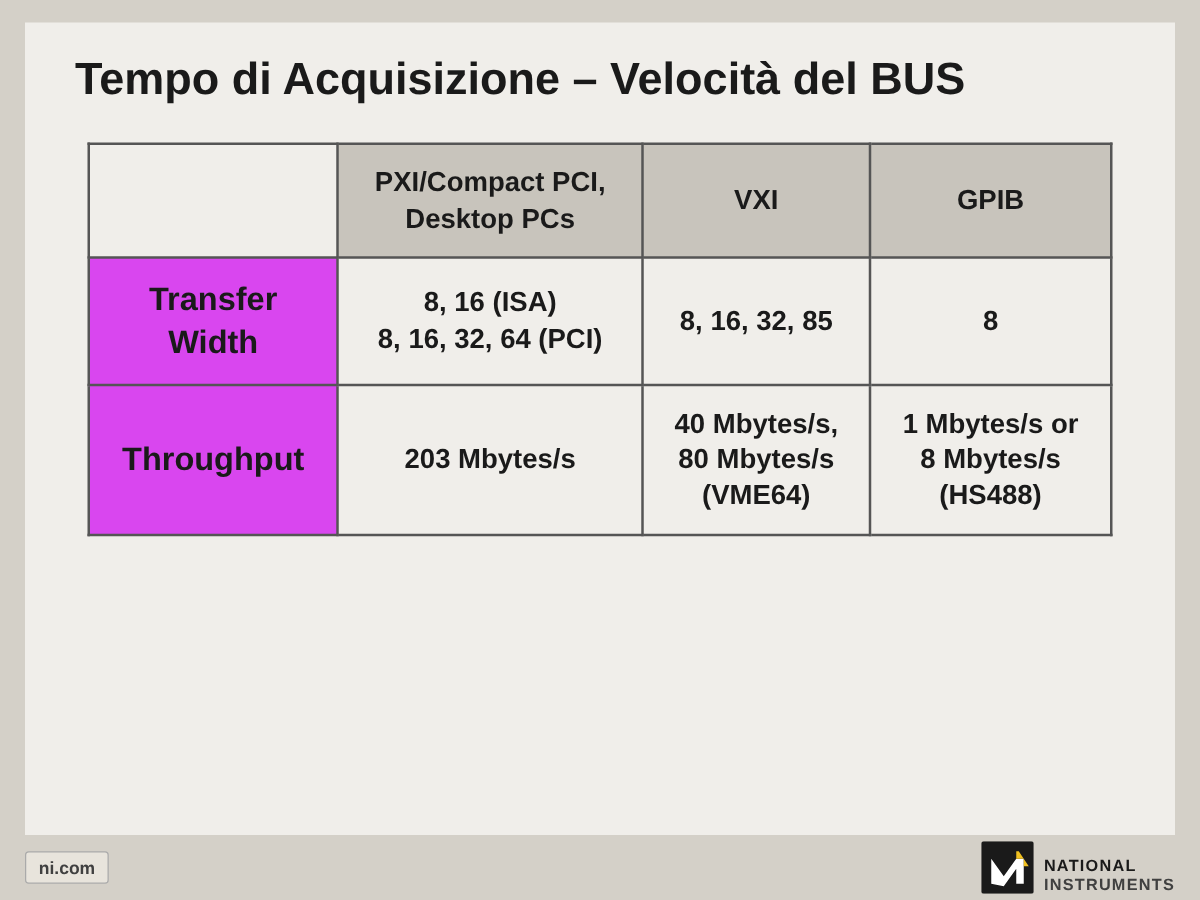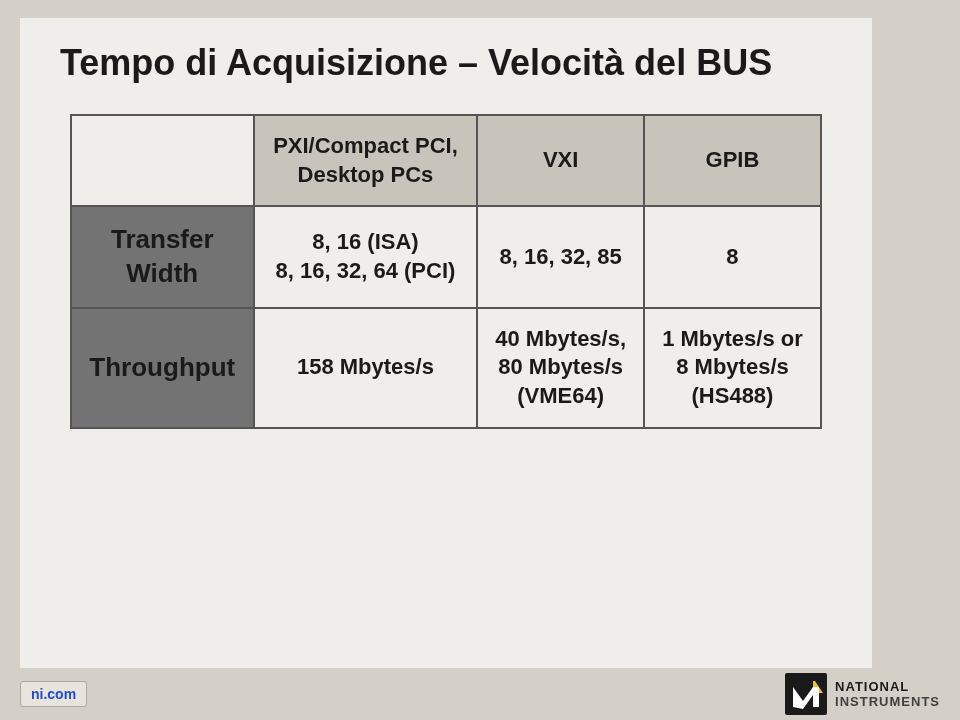--- a/index.html
+++ b/index.html
@@ -7,21 +7,21 @@
     body {
       width: 960px;
       height: 720px;
       background: #d4d0c8;
       font-family: Arial, Helvetica, sans-serif;
       overflow: hidden;
       position: relative;
     }
 
     .slide {
-      width: 852px;
+      width: 920px;
       height: 660px;
       background: #f0eeea;
       position: absolute;
       top: 18px;
       left: 20px;
       padding: 24px 30px 20px 30px;
     }
 
     .slide-title {
       font-size: 36px;
@@ -56,21 +56,21 @@
     th {
       background: #c8c4bc;
       font-size: 22px;
     }
 
     td {
       background: #f0eeea;
     }
 
     td.row-header {
-      background: #737373;
+      background: #d946ef;
       font-size: 26px;
       font-weight: bold;
       text-align: center;
     }
 
     .footer {
       position: absolute;
       bottom: 0;
       left: 0;
       width: 960px;
@@ -82,26 +82,26 @@
       padding: 0 20px;
     }
 
     .ni-badge {
       background: #e8e4dc;
       border: 1px solid #aaa;
       border-radius: 3px;
       padding: 4px 10px;
       font-size: 14px;
       font-weight: bold;
-      color: #1d4ed8;
+      color: #404040;
     }
 
     .ni-logo {
       display: flex;
-      align-items: center;
+      align-items: flex-end;
       gap: 8px;
     }
 
     .ni-logo-text {
       text-align: left;
     }
 
     .ni-logo-text .national {
       font-size: 13px;
       font-weight: bold;
@@ -134,21 +134,21 @@
       </thead>
       <tbody>
         <tr>
           <td class="row-header">Transfer<br>Width</td>
           <td>8, 16 (ISA)<br>8, 16, 32, 64 (PCI)</td>
           <td>8, 16, 32, 85</td>
           <td>8</td>
         </tr>
         <tr>
           <td class="row-header">Throughput</td>
-          <td>158 Mbytes/s</td>
+          <td>203 Mbytes/s</td>
           <td>40 Mbytes/s,<br>80 Mbytes/s<br>(VME64)</td>
           <td>1 Mbytes/s or<br>8 Mbytes/s<br>(HS488)</td>
         </tr>
       </tbody>
     </table>
   </div>
 </div>
 
 <div class="footer">
   <div class="ni-badge">ni.com</div>

